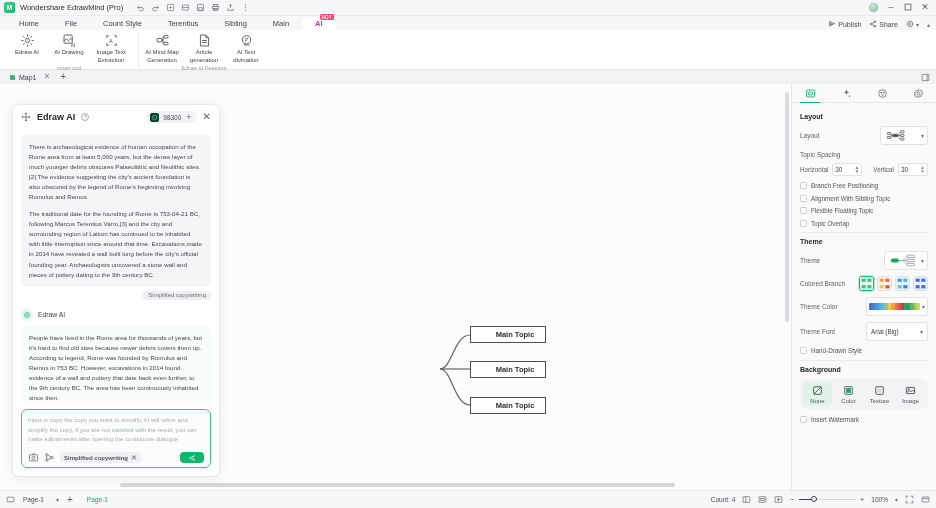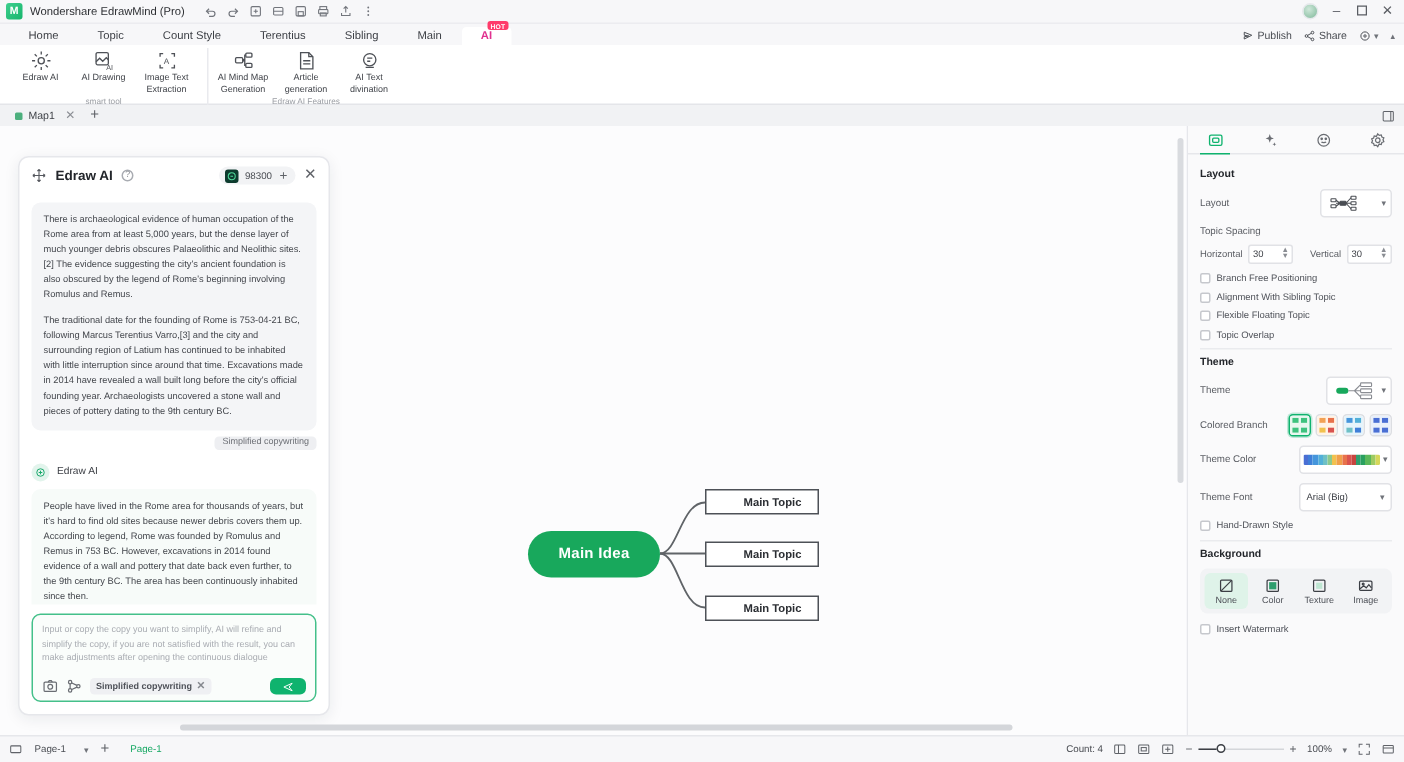--- a/index.html
+++ b/index.html
@@ -355,21 +355,21 @@
       <span class="wctl">–</span>
       <span class="wctl"><svg viewBox="0 0 12 12" fill="none" stroke="currentColor" stroke-width="1">
             <rect x="2.5" y="2.5" width="7" height="7"></rect>
           </svg></span>
       <span class="wctl">✕</span>
     </div>
   </div>
 
   <div class="menubar">
     <div class="menu-item">Home</div>
-    <div class="menu-item">Topic</div>
+    <div class="menu-item">File</div>
     <div class="menu-item">Count Style</div>
     <div class="menu-item">Terentius</div>
     <div class="menu-item">Sibling</div>
     <div class="menu-item">Main</div>
     <div class="menu-item active">
       <span>AI</span>
       <span class="hot-badge">HOT</span>
     </div>
     <div class="menu-right">
       <div class="menu-btn">
@@ -567,21 +567,20 @@
           </div>
         </div>
       </div>
 
       <div class="mindmap">
         <svg class="mm-svg" viewBox="0 0 240 115">
           <path d="M100 57 C112 57 114 23 130 23" fill="none" stroke="#606468" stroke-width="1.2"></path>
           <path d="M100 57 L130 57" fill="none" stroke="#606468" stroke-width="1.2"></path>
           <path d="M100 57 C112 57 114 93 130 93" fill="none" stroke="#606468" stroke-width="1.2"></path>
         </svg>
-        <div class="node-main">Main Idea</div>
         <div class="node-topic nt0">Main Topic</div>
         <div class="node-topic nt1">Main Topic</div>
         <div class="node-topic nt2">Main Topic</div>
       </div>
 
       <div class="v-scroll">
           <div class="thumb"></div>
         </div>
       <div class="h-scroll">
           <div class="thumb"></div>

